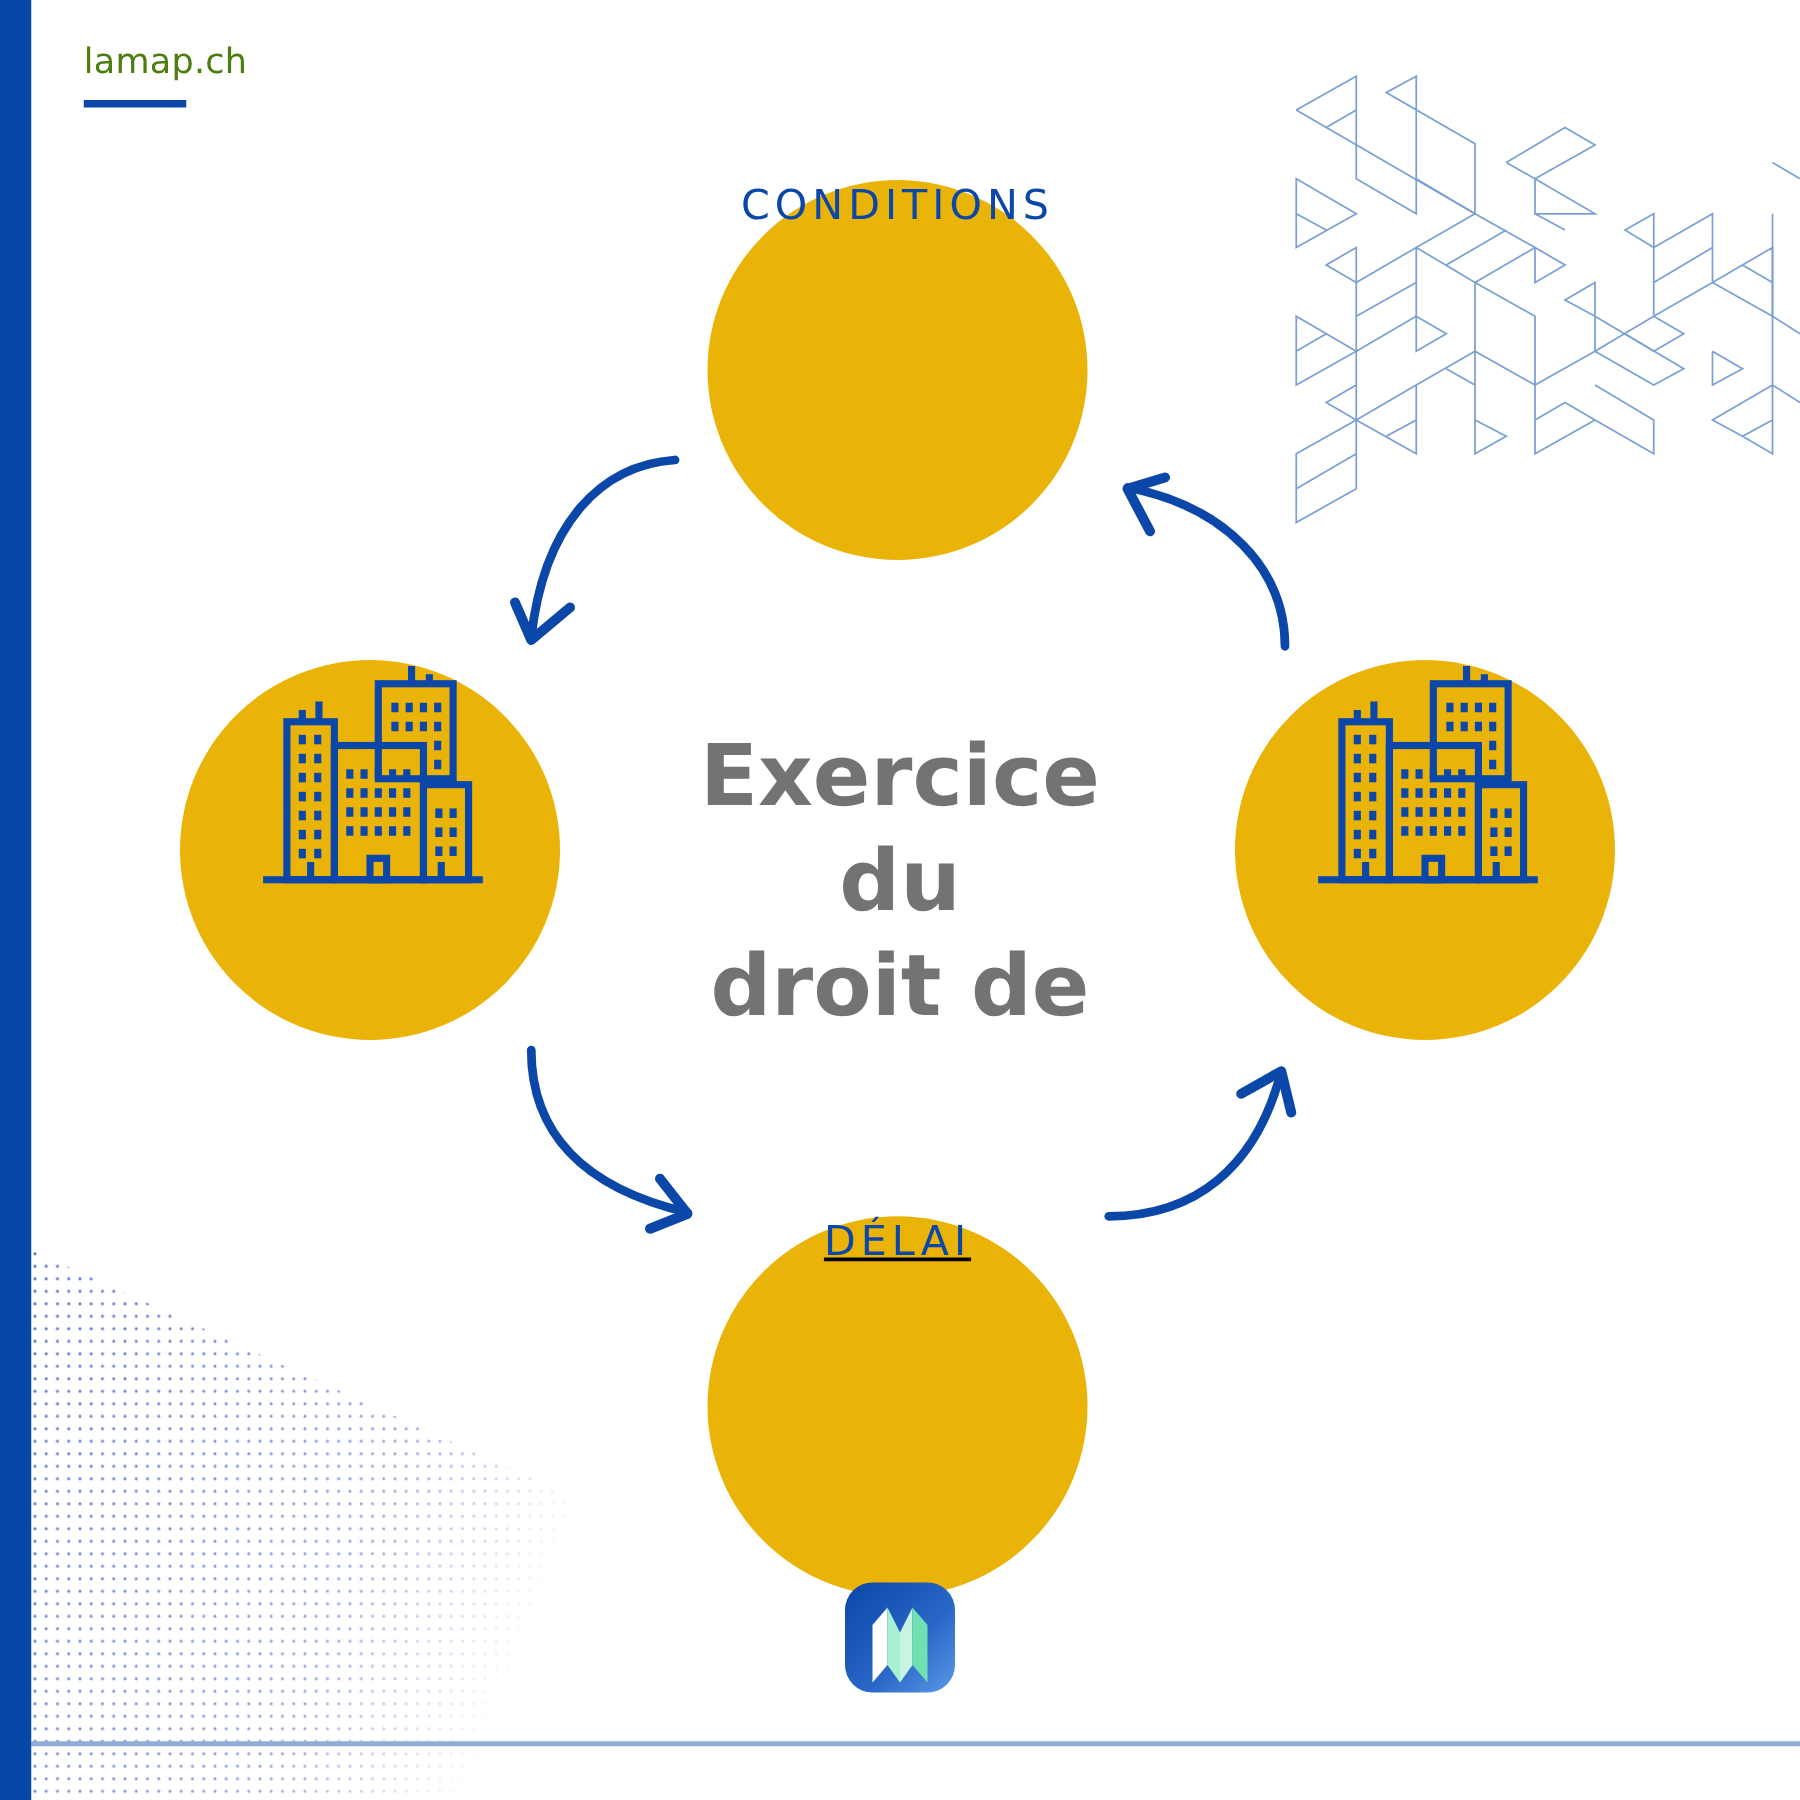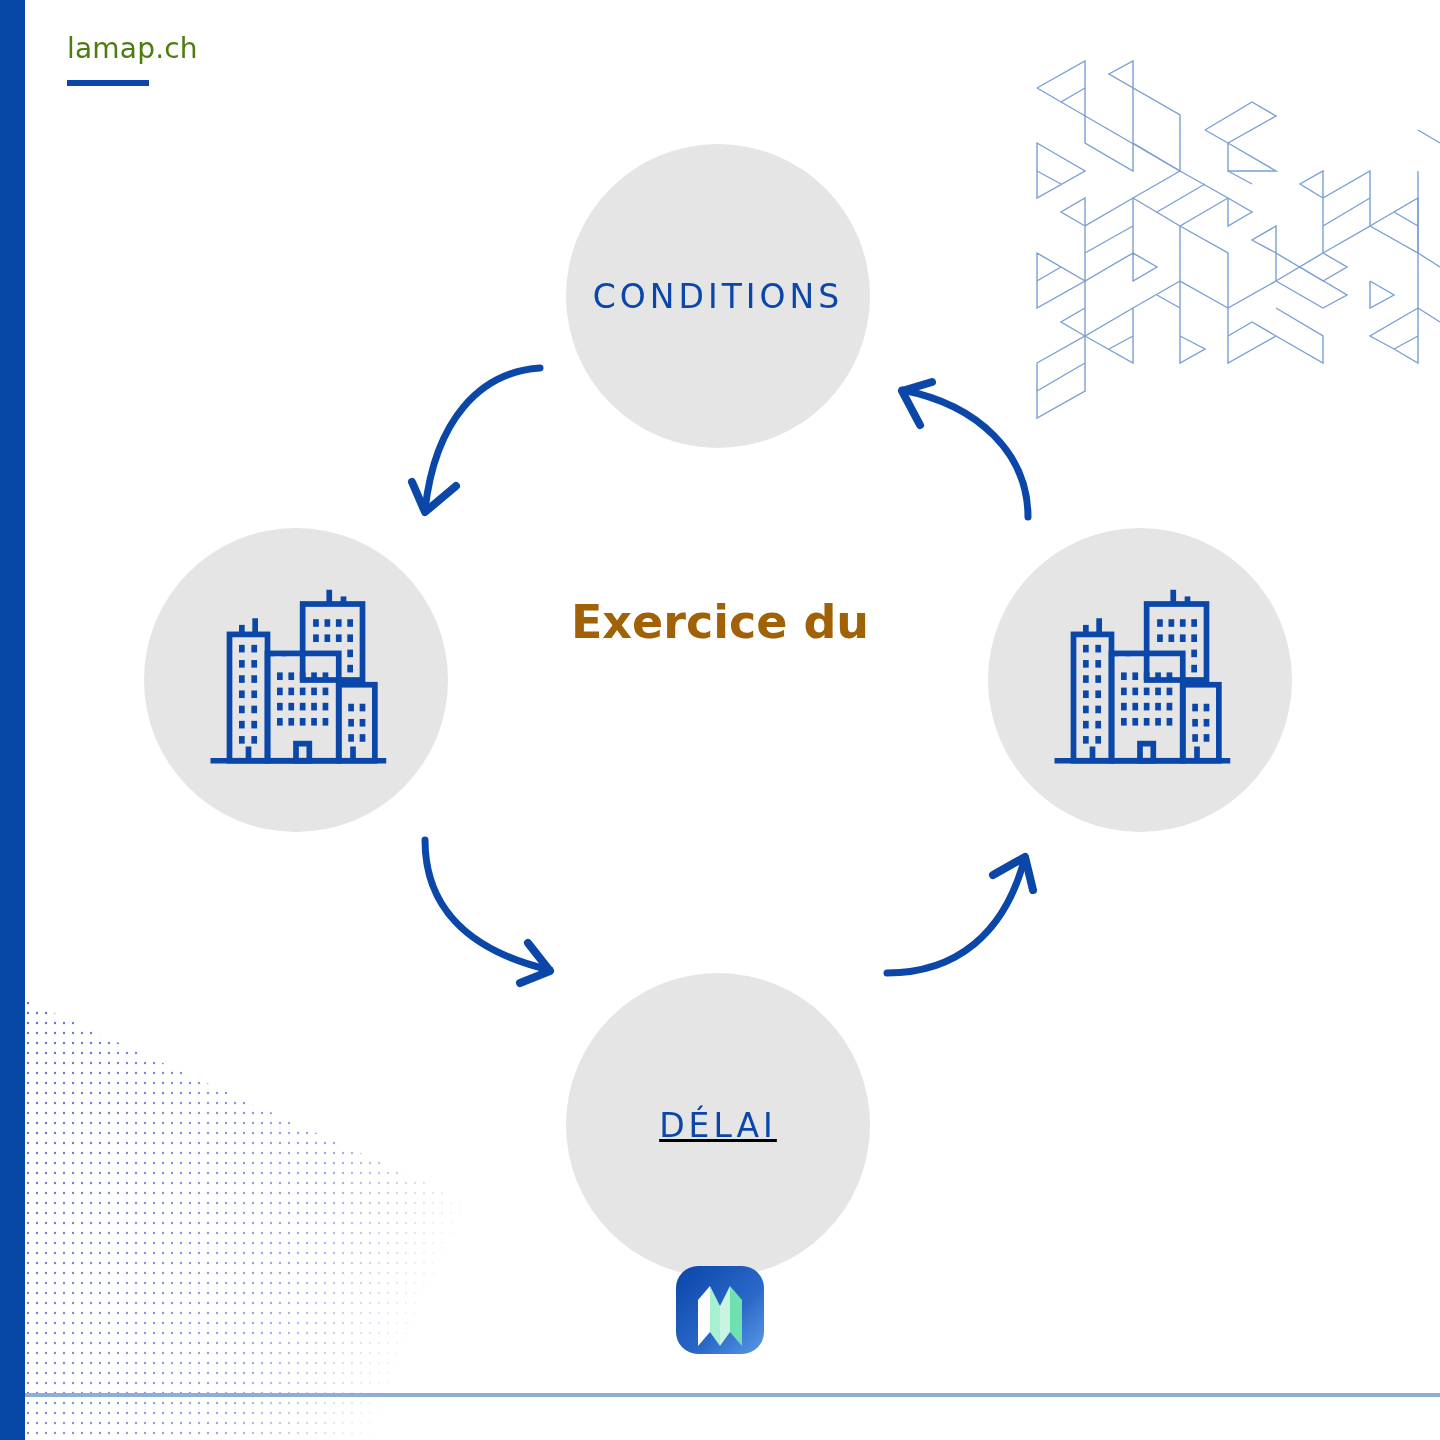--- a/index.html
+++ b/index.html
@@ -3,28 +3,28 @@
 <meta charset="utf-8">
 <style>
   html, body { margin: 0; padding: 0; }
   body { width: 1440px; height: 1440px; position: relative; background: #ffffff; overflow: hidden; font-family: "DejaVu Sans", sans-serif; }
   .left-bar { position: absolute; left: 0; top: 0; width: 25px; height: 1440px; background: #0747a6; z-index: 5; }
   .brand { position: absolute; left: 67px; top: 32px; color: #4d7c0f; font-family: "DejaVu Sans", sans-serif; font-size: 28px; letter-spacing: 0.2px; }
   .brand-underline { position: absolute; left: 67px; top: 80px; width: 82px; height: 6px; background: #0b47a8; }
   .pattern { position: absolute; left: 1020px; top: 50px; width: 420px; height: 380px; }
   .dots { position: absolute; left: 25px; top: 990px; width: 460px; height: 450px; }
   .bottom-line { position: absolute; left: 25px; top: 1393px; width: 1415px; height: 4px; background: #8faed6; }
-  .circle { position: absolute; width: 304px; height: 304px; border-radius: 50%; background: #e5e5e5; display: flex; align-items: center; justify-content: center; }
+  .circle { position: absolute; width: 304px; height: 304px; border-radius: 50%; background: #eab308; display: flex; align-items: flex-start; justify-content: center; }
   .c-top { left: 566px; top: 144px; }
   .c-left { left: 144px; top: 528px; }
   .c-right { left: 988px; top: 528px; }
   .c-bottom { left: 566px; top: 973px; text-decoration: underline; }
   .circle-label { color: #0b47a8; font-family: "DejaVu Sans", sans-serif; font-size: 33px; letter-spacing: 4px; font-weight: normal; }
   .building { width: 190px; height: 190px; }
-  .center-title { position: absolute; left: 520px; top: 580px; width: 400px; text-align: center; color: #a16207; font-family: "DejaVu Sans", sans-serif; font-size: 46px; line-height: 84px; font-weight: bold; }
+  .center-title { position: absolute; left: 520px; top: 580px; width: 400px; text-align: center; color: #737373; font-family: "DejaVu Sans", sans-serif; font-size: 68px; line-height: 84px; font-weight: bold; }
   .center-title span { display: block; }
   .arrow { position: absolute; }
   .logo { position: absolute; left: 676px; top: 1266px; width: 88px; height: 88px; border-radius: 22px; background: linear-gradient(135deg, #0a45a8 0%, #2a68c8 60%, #5a9ae6 100%); }
 </style>
 </head>
 <body>
 
 <div class="left-bar"></div>
 
 <div class="brand">lamap.ch</div>
@@ -211,20 +211,21 @@
     </g>
   </svg>
 </div>
 
 <div class="circle c-bottom">
   <span class="circle-label">DÉLAI</span>
 </div>
 
 <div class="center-title">
   <span>Exercice du</span>
+  <span>droit de</span>
 </div>
 
 <svg class="arrow" style="left:390px;top:350px;width:170px;height:180px;" viewBox="0 0 170 180" fill="none" stroke="#0b47a8" stroke-linecap="round" stroke-linejoin="round">
   <path d="M150 18 C90 22 45 70 35 160" stroke-width="7"></path>
   <path d="M22 132 L35 162 L66 136" stroke-width="8"></path>
 </svg>
 
 <svg class="arrow" style="left:880px;top:365px;width:170px;height:170px;" viewBox="0 0 170 170" fill="none" stroke="#0b47a8" stroke-linecap="round" stroke-linejoin="round">
   <path d="M148 152 C148 90 100 40 22 25" stroke-width="7"></path>
   <path d="M52 17 L22 26 L40 60" stroke-width="8"></path>

